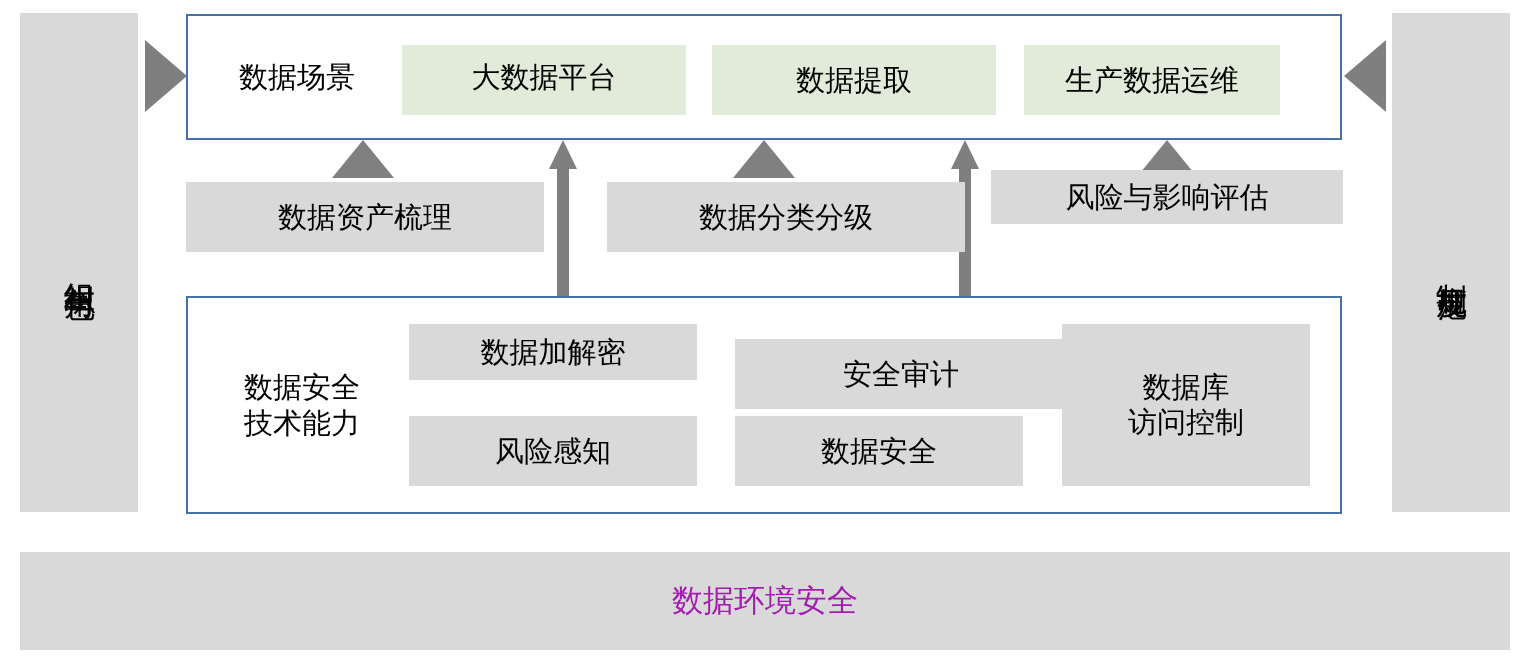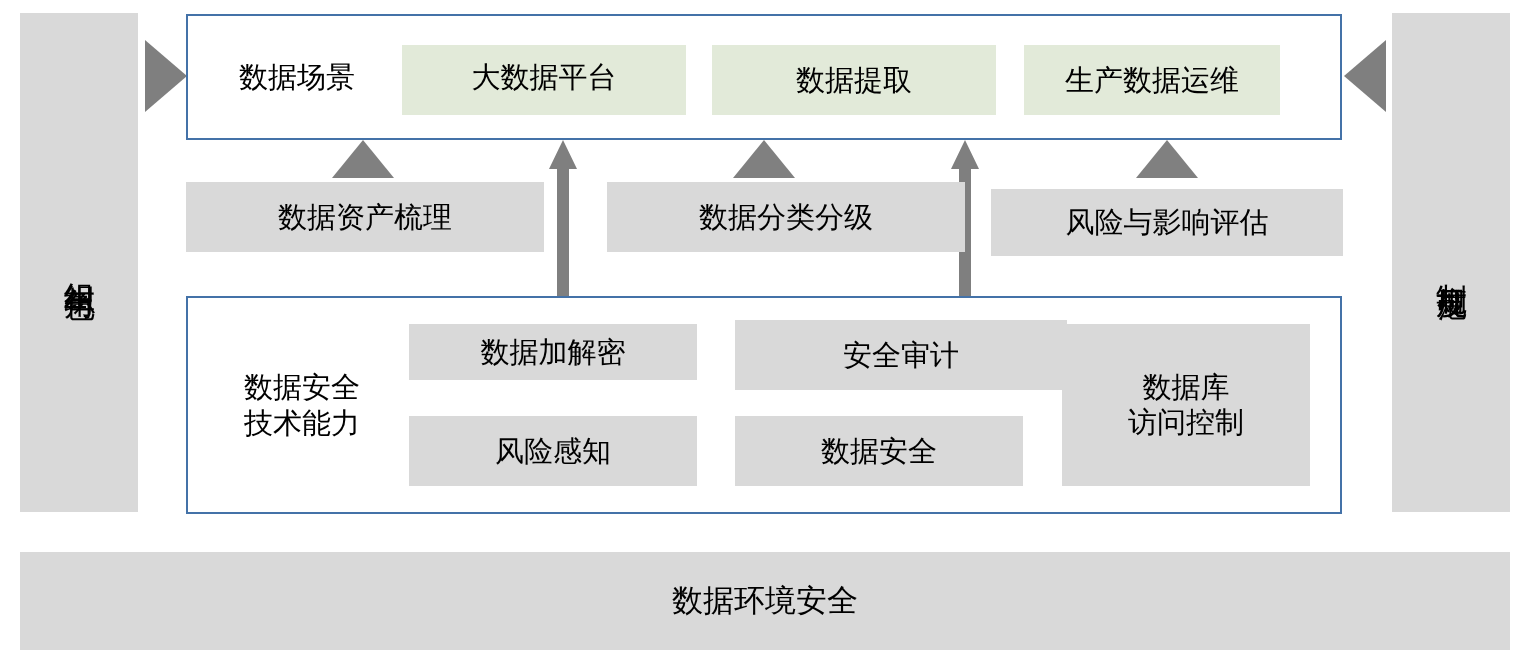--- a/index.html
+++ b/index.html
@@ -71,21 +71,21 @@
     letter-spacing: 2px;
   }
 
   .bottom-label {
     position: absolute;
     inset: 0;
     display: flex;
     align-items: center;
     justify-content: center;
     font-size: 31px;
-    color: #000000;
+    color: #a21caf;
   }
 
   
   .tri-up {
     position: absolute;
     width: 0;
     height: 0;
     border-left: 31px solid transparent;
     border-right: 31px solid transparent;
     border-bottom: 38px solid #808080;
@@ -151,32 +151,32 @@
   <div class="long-arrow" style="left:942px; top:138px; height:158px;">
     <svg width="46" height="158" viewBox="0 0 46 158" xmlns="http://www.w3.org/2000/svg">
       <polygon points="23,2 37,31 29,31 29,158 17,158 17,31 9,31" fill="#7f7f7f"></polygon>
     </svg>
   </div>
 
   <div class="chip gray" style="left:186px; top:182px; width:358px; height:70px;">数据资产梳理</div>
 
   <div class="chip gray" style="left:607px; top:182px; width:358px; height:70px;">数据分类分级</div>
 
-  <div class="chip gray" style="left:991px; top:189px; width:352px; height:67px;">风险与影响评估</div>
+  <div class="chip gray" style="left:991px; top:170px; width:352px; height:54px;">风险与影响评估</div>
 
   <div class="blue-box" style="left:186px; top:296px; width:1156px; height:218px;">
 
     <div class="row-label" style="left:14px; top:0; width:200px; height:214px;">数据安全
 技术能力</div>
 
     <div class="chip gray" style="left:221px; top:26px; width:288px; height:56px;">数据加解密</div>
 
     <div class="chip gray" style="left:221px; top:118px; width:288px; height:70px;">风险感知</div>
 
-    <div class="chip gray" style="left:547px; top:22px; width:332px; height:70px;">安全审计</div>
+    <div class="chip gray" style="left:547px; top:41px; width:332px; height:70px;">安全审计</div>
 
     <div class="chip gray" style="left:547px; top:118px; width:288px; height:70px;">数据安全</div>
 
     <div class="chip gray" style="left:874px; top:26px; width:248px; height:162px;text-align:center;">数据库
 访问控制</div>
   </div>
 
   <div class="gray-panel" style="left:20px; top:552px; width:1490px; height:98px;">
     <div class="bottom-label">数据环境安全</div>
   </div>

